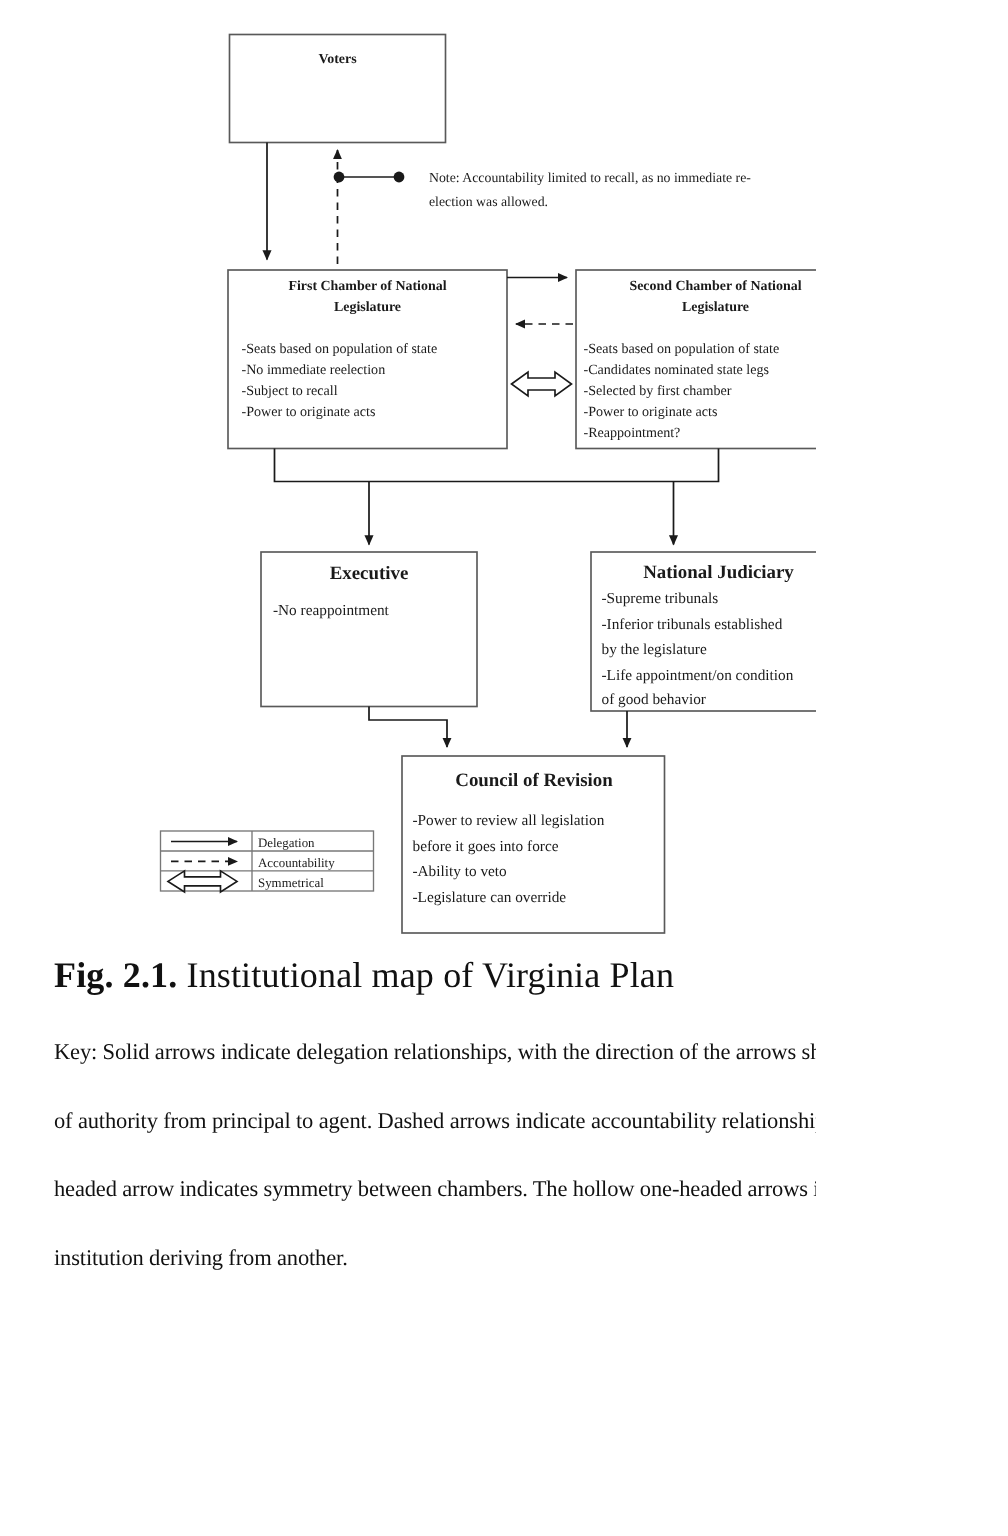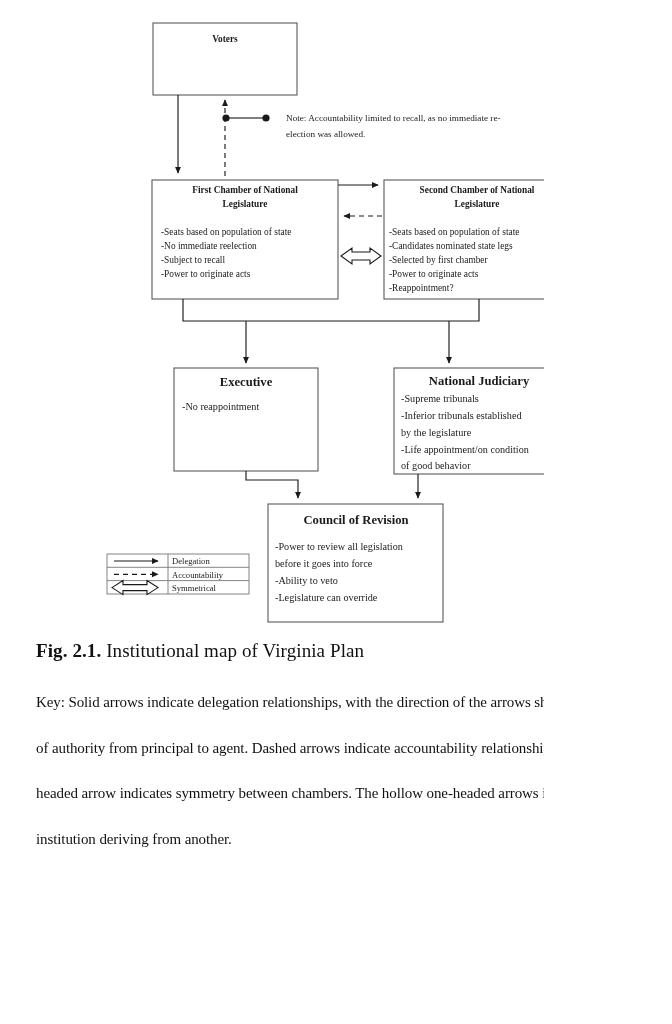--- a/index.html
+++ b/index.html
@@ -1,20 +1,20 @@
 <!DOCTYPE html>
 <html><head>
 <meta charset="utf-8">
 <style>
   html,body{margin:0;padding:0;background:#ffffff;}
   body{width:672px;height:1024px;position:relative;font-family:"Liberation Serif",serif;color:#111;}
   #page{position:relative;width:544px;height:1024px;overflow:hidden;}
   #diagram{position:absolute;left:0;top:0;width:672px;height:632px;}
   .cap{position:absolute;left:36px;width:612px;}
-  #fig-caption{top:636px;font-size:19px;line-height:30px;letter-spacing:.1px;}
+  #fig-caption{top:636px;font-size:24px;line-height:30px;letter-spacing:.1px;}
   #fig-caption .figno{font-weight:bold;}
   #key-para{top:680px;font-size:15px;line-height:45.5px;letter-spacing:-.1px;}
   svg text{font-family:"Liberation Serif",serif;fill:#1a1a1a;}
   .b-title{font-weight:bold;font-size:9.3px;}
   .b-title-lg{font-weight:bold;font-size:12.6px;}
   .b-item{font-size:9.4px;}
   .b-item-lg{font-size:10.2px;}
   .note-t{font-size:9.2px;}
   .leg-t{font-size:8.6px;}
   .boxr{fill:#ffffff;stroke:#595959;stroke-width:1.1;}

